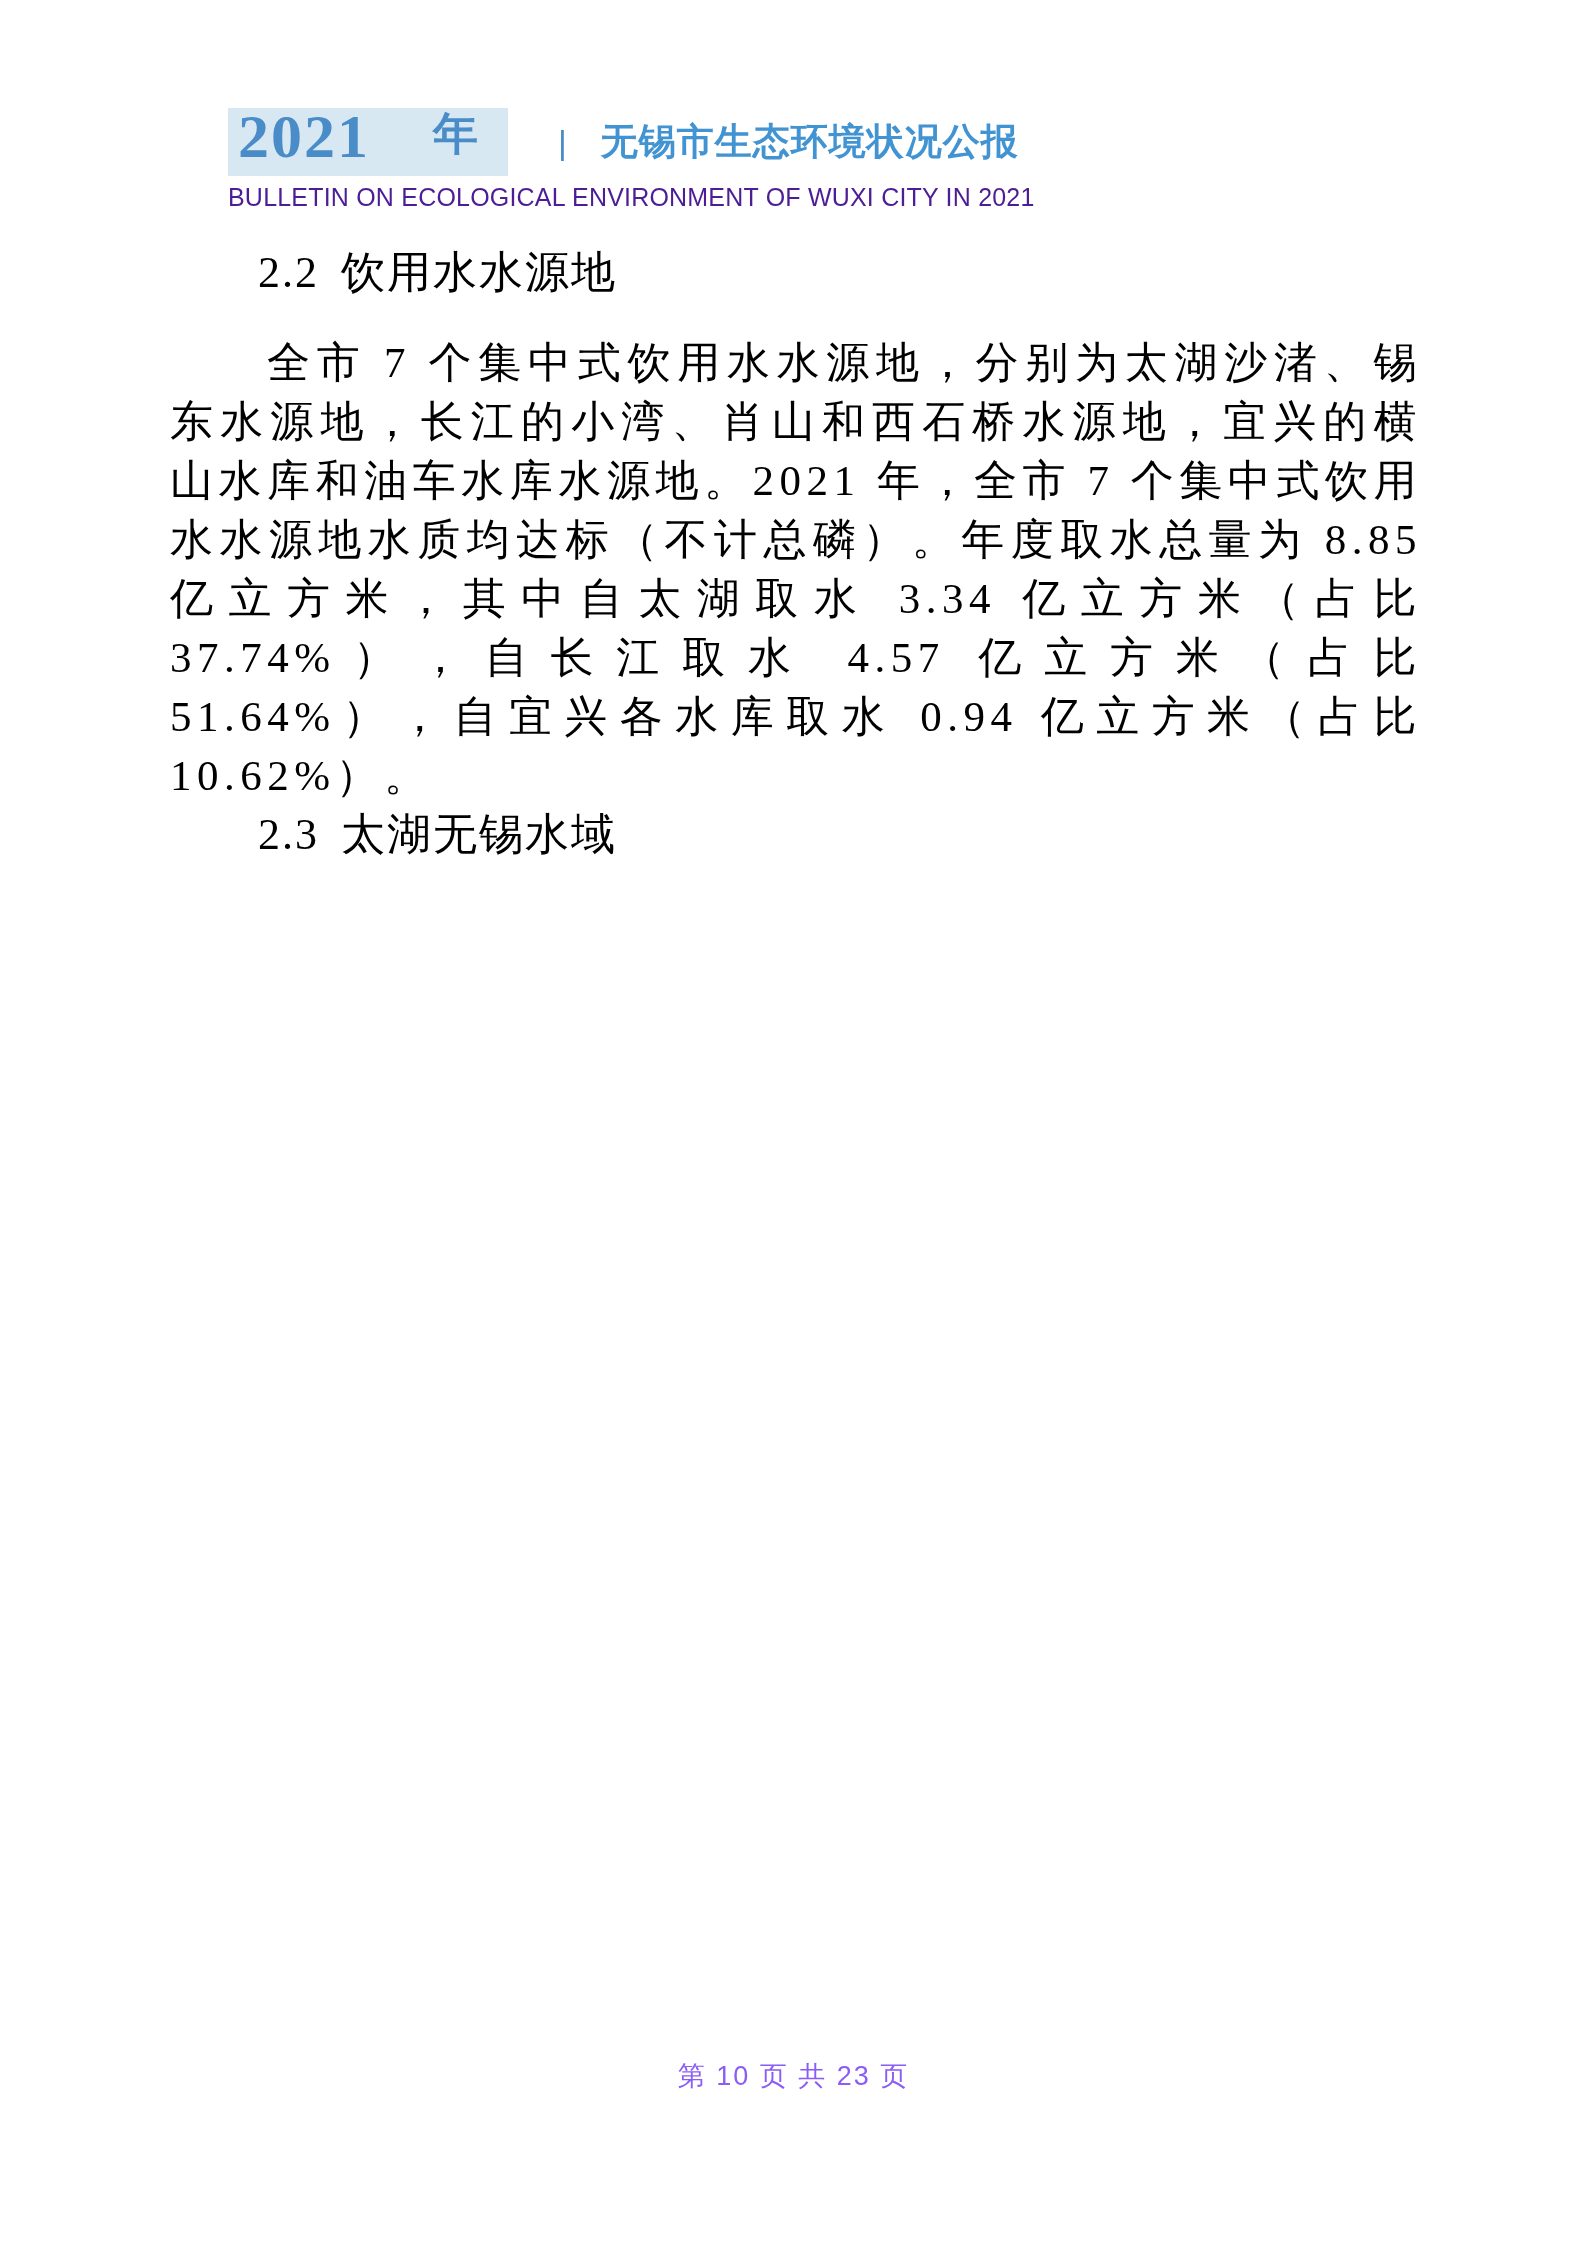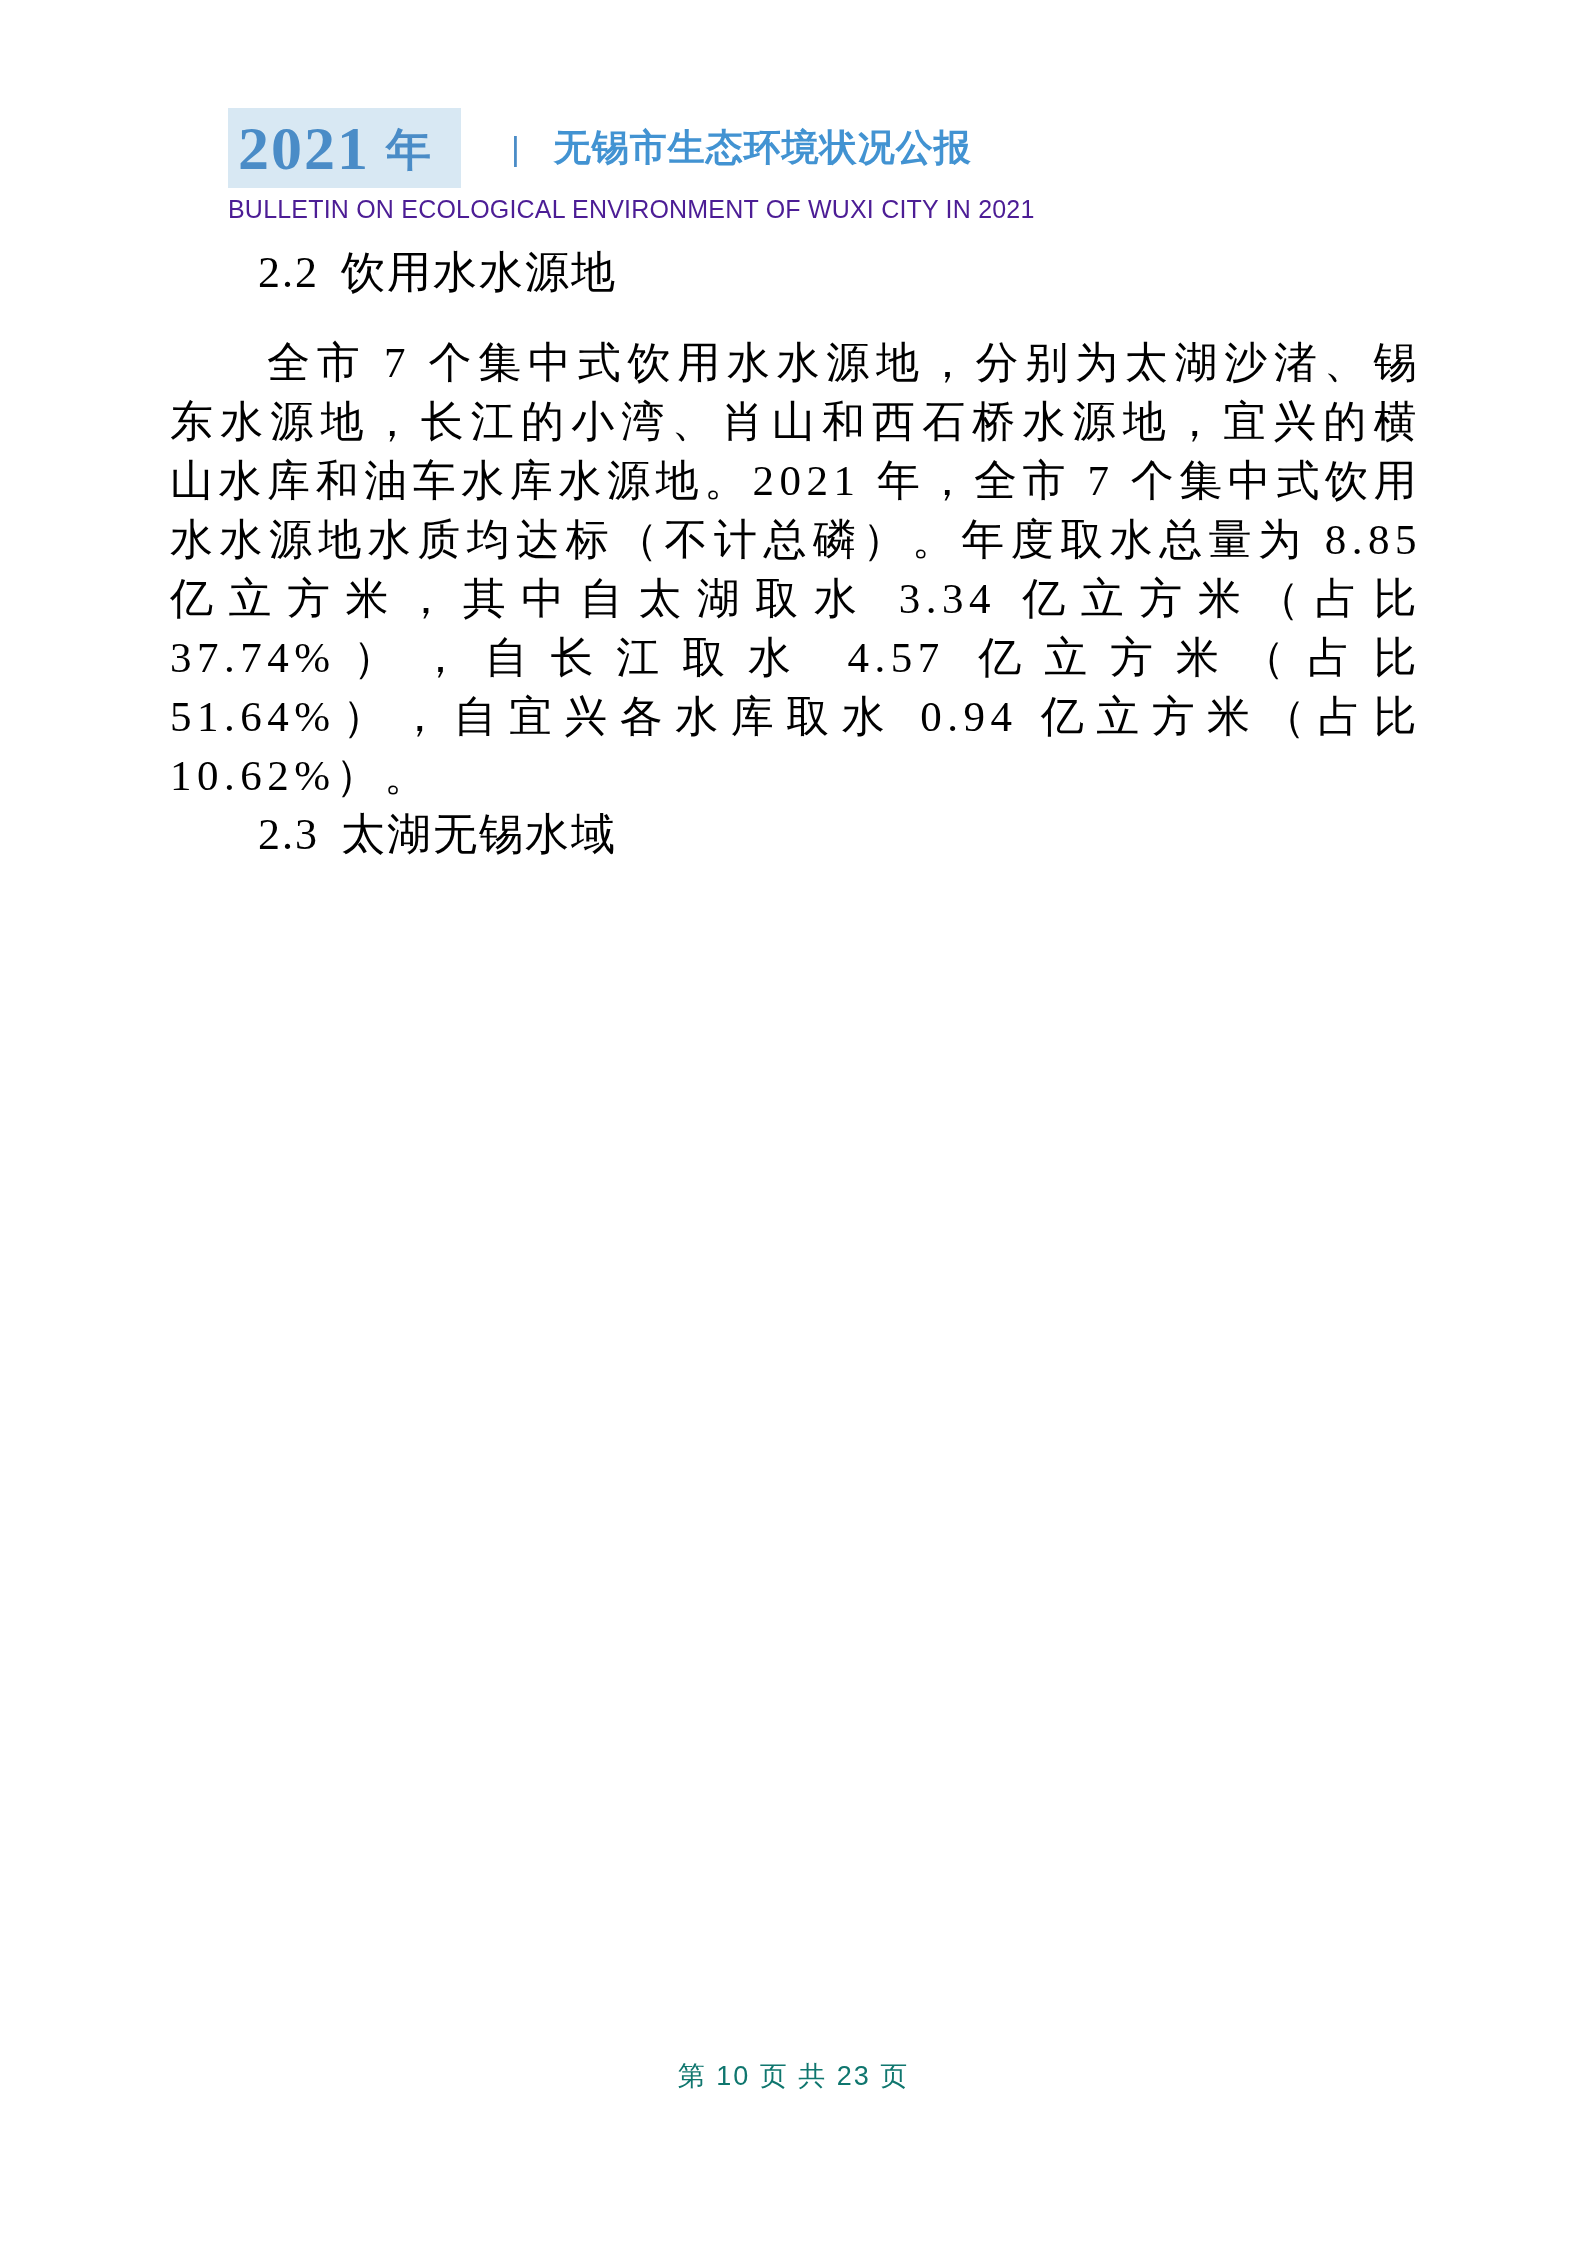--- a/index.html
+++ b/index.html
@@ -20,23 +20,24 @@
     left: 228px;
     top: 108px;
   }
   .header-row {
     display: flex;
     align-items: center;
   }
   .year-box {
     background: #d8e8f3;
     display: flex;
-    align-items: flex-start;
-    padding: 12px 30px 12px 10px;
+    align-items: flex-end;
+    padding: 0 30px 12px 10px;
     height: 56px;
+    gap: 47px;
   }
   .year-value {
     font-size: 62px;
     line-height: 56px;
     font-weight: bold;
     color: #4a8cc7;
     letter-spacing: 2px;
   }
   .year-unit {
     font-size: 45px;
@@ -96,21 +97,21 @@
 
   
   .page-footer {
     position: absolute;
     left: 0;
     right: 0;
     top: 2058px;
     text-align: center;
     font-family: "Liberation Sans", "DejaVu Sans", sans-serif;
     font-size: 27px;
-    color: #0f766e;
+    color: #8b5cf6;
     letter-spacing: 2px;
   }
 </style>
 </head>
 <body>
 
 <div class="page">
 
   <div class="doc-header">
     <div class="header-row">

